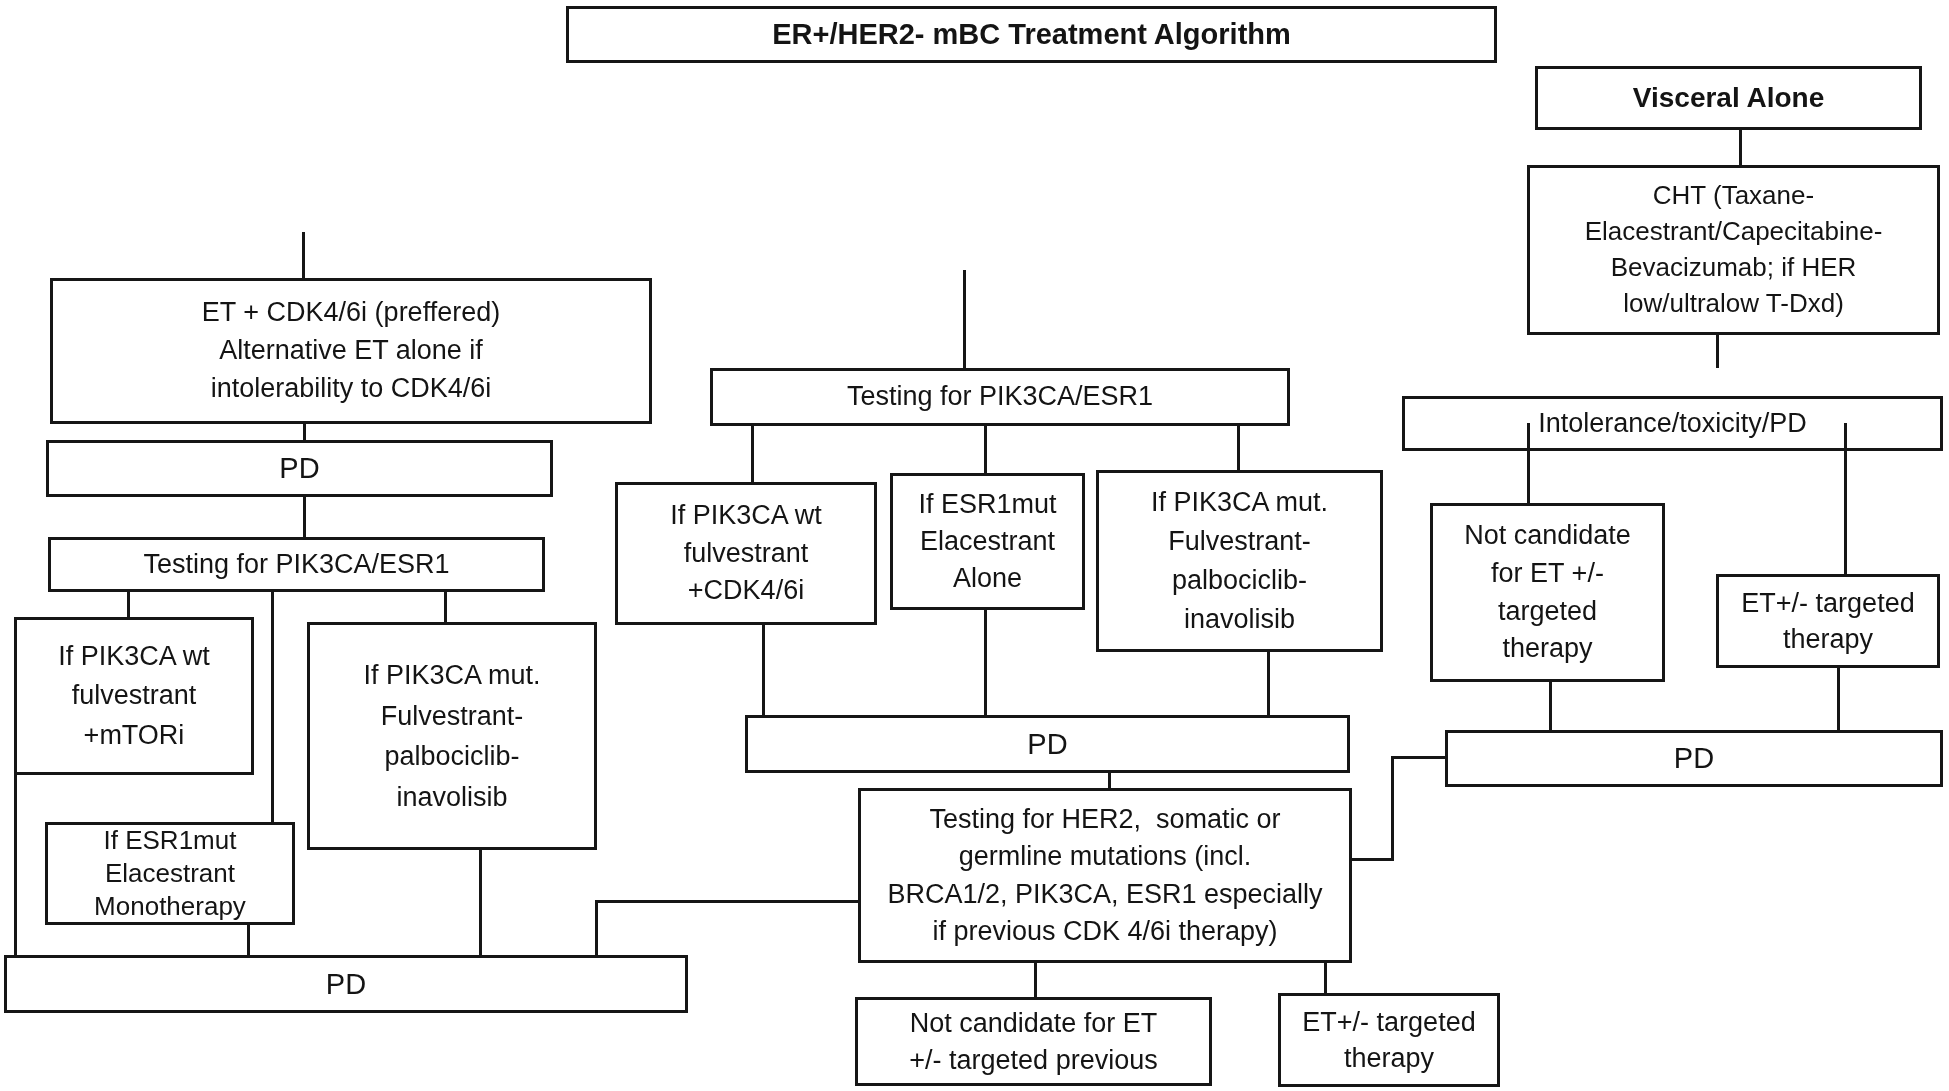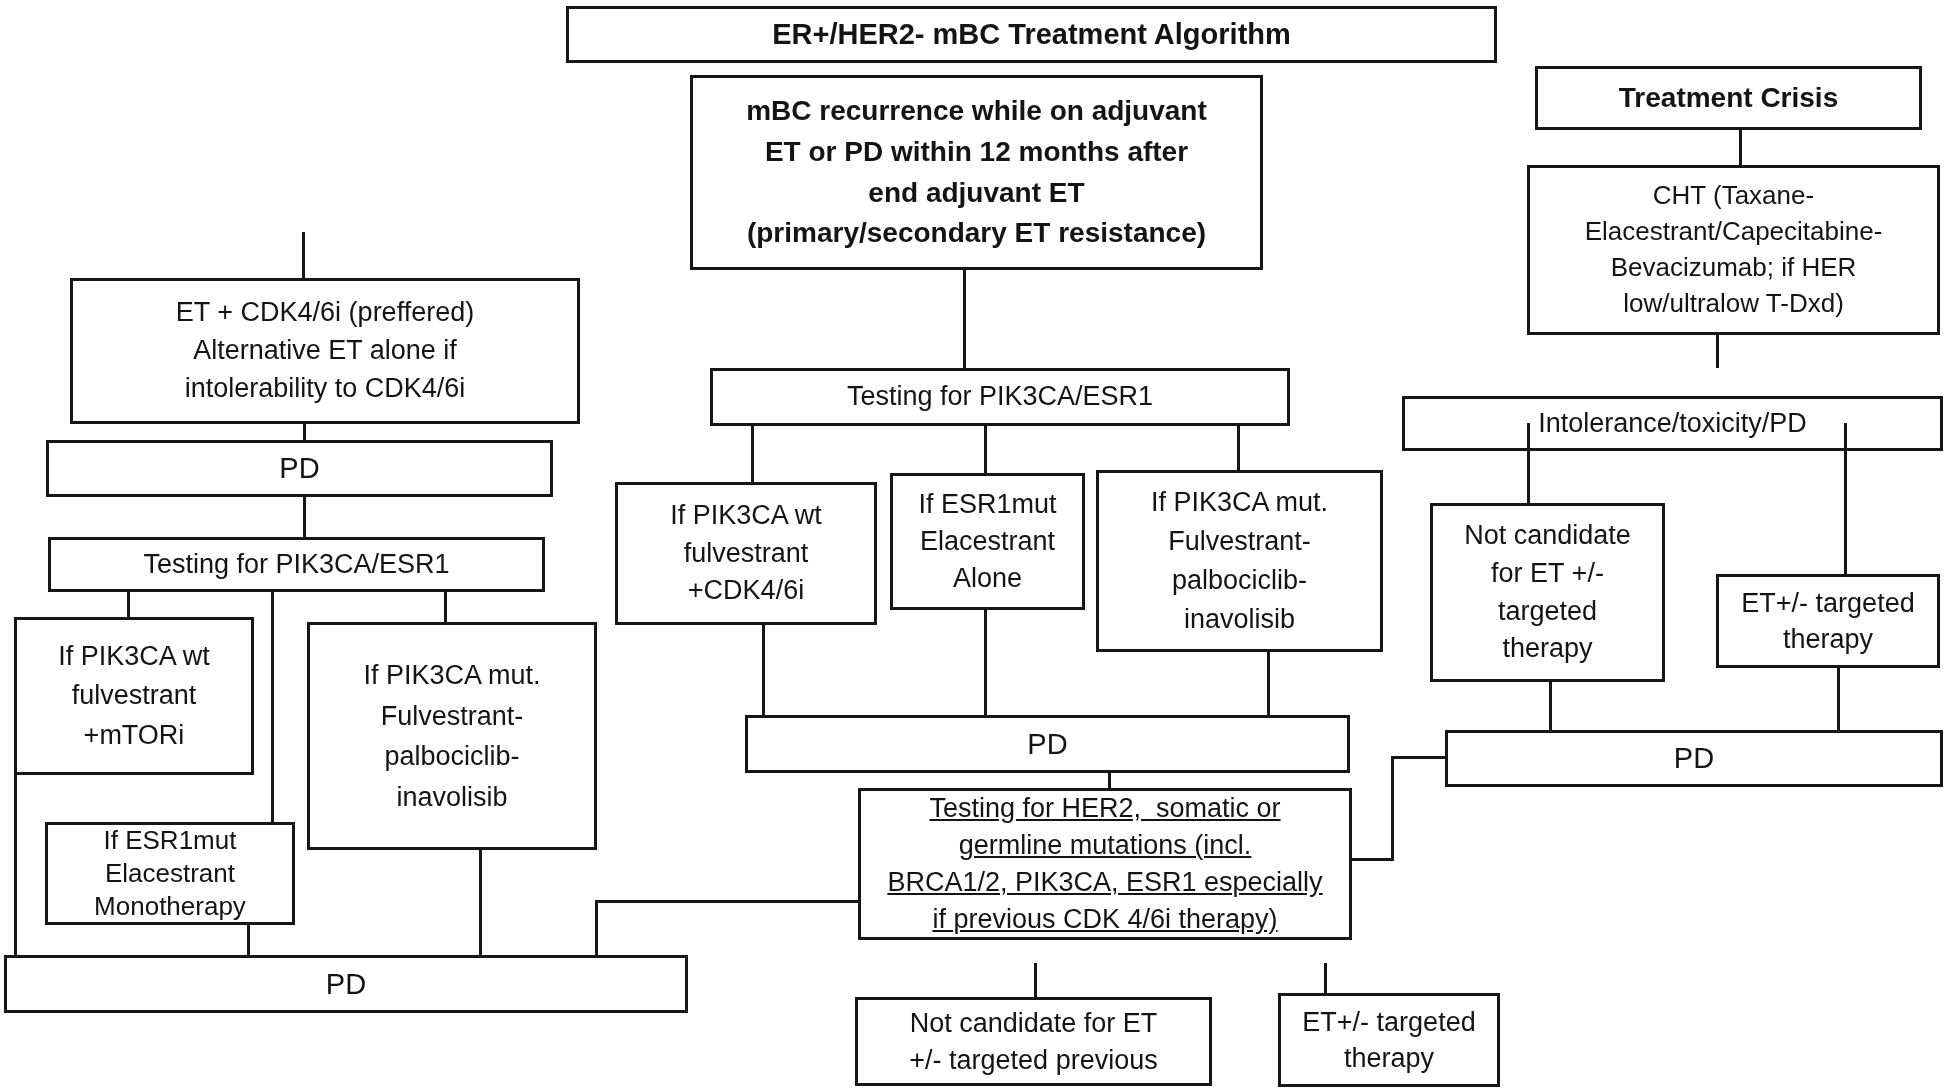--- a/index.html
+++ b/index.html
@@ -11,34 +11,34 @@
     position:absolute;box-sizing:border-box;border:3px solid #161616;background:#ffffff;
     display:flex;align-items:center;justify-content:center;text-align:center;
     white-space:pre-wrap;font-size:27px;line-height:1.32;padding:2px 8px;
   }
   .bold{font-weight:bold;}
   .line{position:absolute;background:#161616;}
 
   
   #b-title{left:566px;top:6px;width:931px;height:57px;font-size:29px;}
   #b-l1{left:62px;top:76px;width:495px;height:156px;font-size:28px;line-height:1.38;}
-  #b-l2{left:50px;top:278px;width:510px;height:146px;line-height:1.4;margin-left:20px;}
+  #b-l2{left:50px;top:278px;width:602px;height:146px;line-height:1.4;}
   #b-l3{left:46px;top:440px;width:507px;height:57px;font-size:29px;}
   #b-l4{left:48px;top:537px;width:497px;height:55px;}
   #b-l5{left:14px;top:617px;width:240px;height:158px;line-height:1.45;}
   #b-l6{left:307px;top:622px;width:290px;height:228px;line-height:1.5;}
   #b-l7{left:45px;top:822px;width:250px;height:103px;font-size:26px;line-height:1.28;}
   #b-l8{left:4px;top:955px;width:684px;height:58px;font-size:29px;}
   #b-m1{left:690px;top:75px;width:573px;height:195px;font-size:28px;line-height:1.45;}
   #b-m2{left:710px;top:368px;width:580px;height:58px;}
   #b-m3{left:615px;top:482px;width:262px;height:143px;line-height:1.4;}
   #b-m4{left:890px;top:473px;width:195px;height:137px;line-height:1.38;}
   #b-m5{left:1096px;top:470px;width:287px;height:182px;line-height:1.45;}
   #b-m6{left:745px;top:715px;width:605px;height:58px;font-size:29px;}
-  #b-m7{left:858px;top:788px;width:494px;height:152px;line-height:1.38;text-decoration:underline;}
+  #b-m7{left:858px;top:788px;width:494px;height:175px;line-height:1.38;}
   #b-m8{left:855px;top:997px;width:357px;height:89px;line-height:1.35;}
   #b-m9{left:1278px;top:993px;width:222px;height:94px;line-height:1.35;}
   #b-r1{left:1535px;top:66px;width:387px;height:64px;font-size:28px;}
   #b-r2{left:1527px;top:165px;width:413px;height:170px;font-size:26px;line-height:1.38;}
   #b-r3{left:1402px;top:368px;width:541px;height:55px;margin-top:28px;}
   #b-r4{left:1430px;top:503px;width:235px;height:179px;line-height:1.4;text-align:center;}
   #b-r5{left:1716px;top:574px;width:224px;height:94px;line-height:1.35;}
   #b-r6{left:1445px;top:730px;width:498px;height:57px;font-size:29px;}
 
   
@@ -90,24 +90,20 @@
 +mTORi</div>
   <div class="node" id="b-l6">If PIK3CA mut.
 Fulvestrant-
 palbociclib-
 inavolisib</div>
   <div class="node" id="b-l7">If ESR1mut
 Elacestrant
 Monotherapy</div>
   <div class="node" id="b-l8">PD</div>
 
-  <div class="node bold" id="b-m1">mBC recurrence while on adjuvant
-ET or PD within 12 months after
-end adjuvant ET
-(primary/secondary ET resistance)</div>
   <div class="node" id="b-m2">Testing for PIK3CA/ESR1</div>
   <div class="node" id="b-m3">If PIK3CA wt
 fulvestrant
 +CDK4/6i</div>
   <div class="node" id="b-m4">If ESR1mut
 Elacestrant
 Alone</div>
   <div class="node" id="b-m5">If PIK3CA mut.
 Fulvestrant-
 palbociclib-
@@ -115,21 +111,21 @@
   <div class="node" id="b-m6">PD</div>
   <div class="node" id="b-m7">Testing for HER2,  somatic or
 germline mutations (incl.
 BRCA1/2, PIK3CA, ESR1 especially
 if previous CDK 4/6i therapy)</div>
   <div class="node" id="b-m8">Not candidate for ET
 +/- targeted previous</div>
   <div class="node" id="b-m9">ET+/- targeted
 therapy</div>
 
-  <div class="node bold" id="b-r1">Treatment Crisis</div>
+  <div class="node bold" id="b-r1">Visceral Alone</div>
   <div class="node" id="b-r2">CHT (Taxane-
 Elacestrant/Capecitabine-
 Bevacizumab; if HER
 low/ultralow T-Dxd)</div>
   <div class="node" id="b-r3">Intolerance/toxicity/PD</div>
   <div class="node" id="b-r4">Not candidate
 for ET +/-
 targeted
 therapy</div>
   <div class="node" id="b-r5">ET+/- targeted

